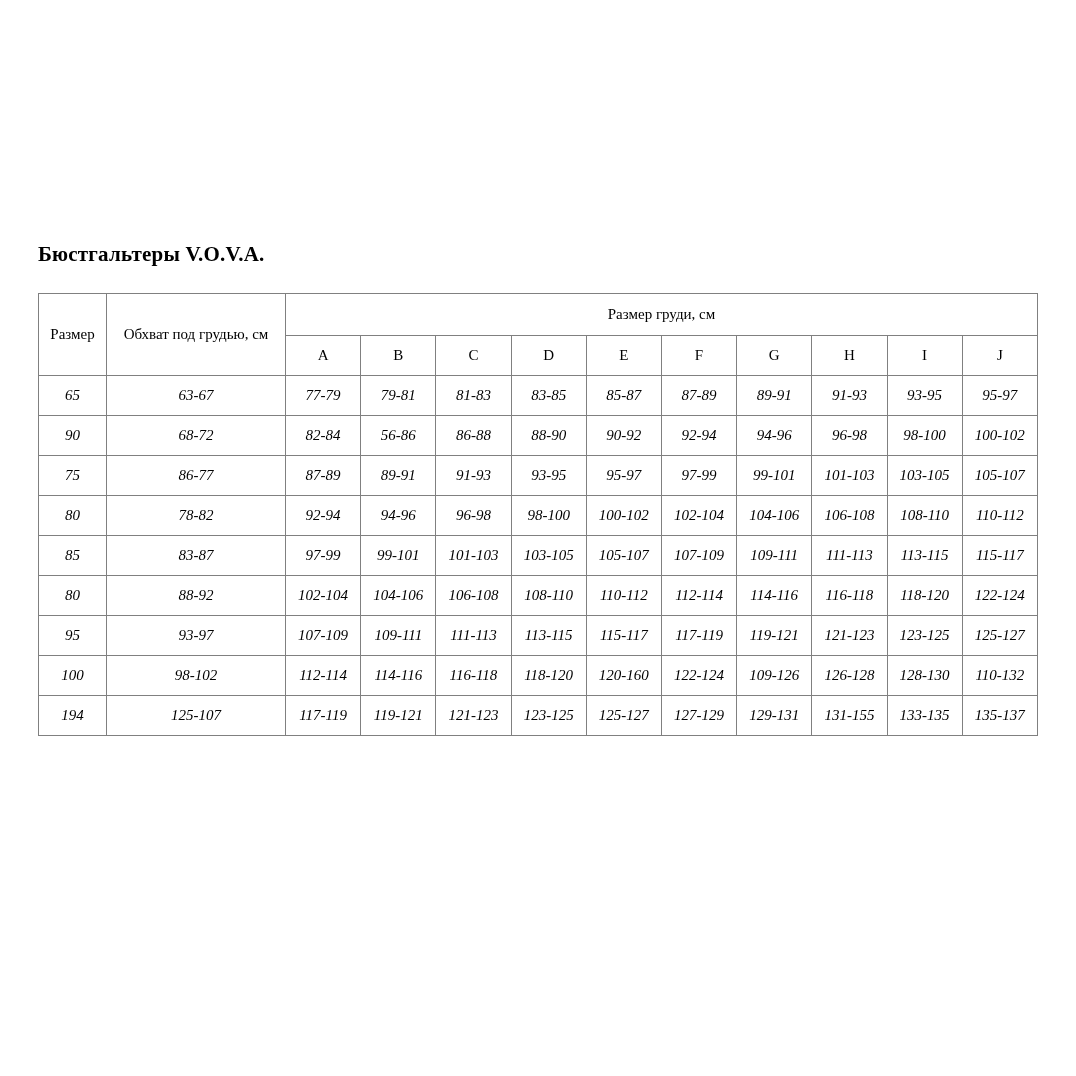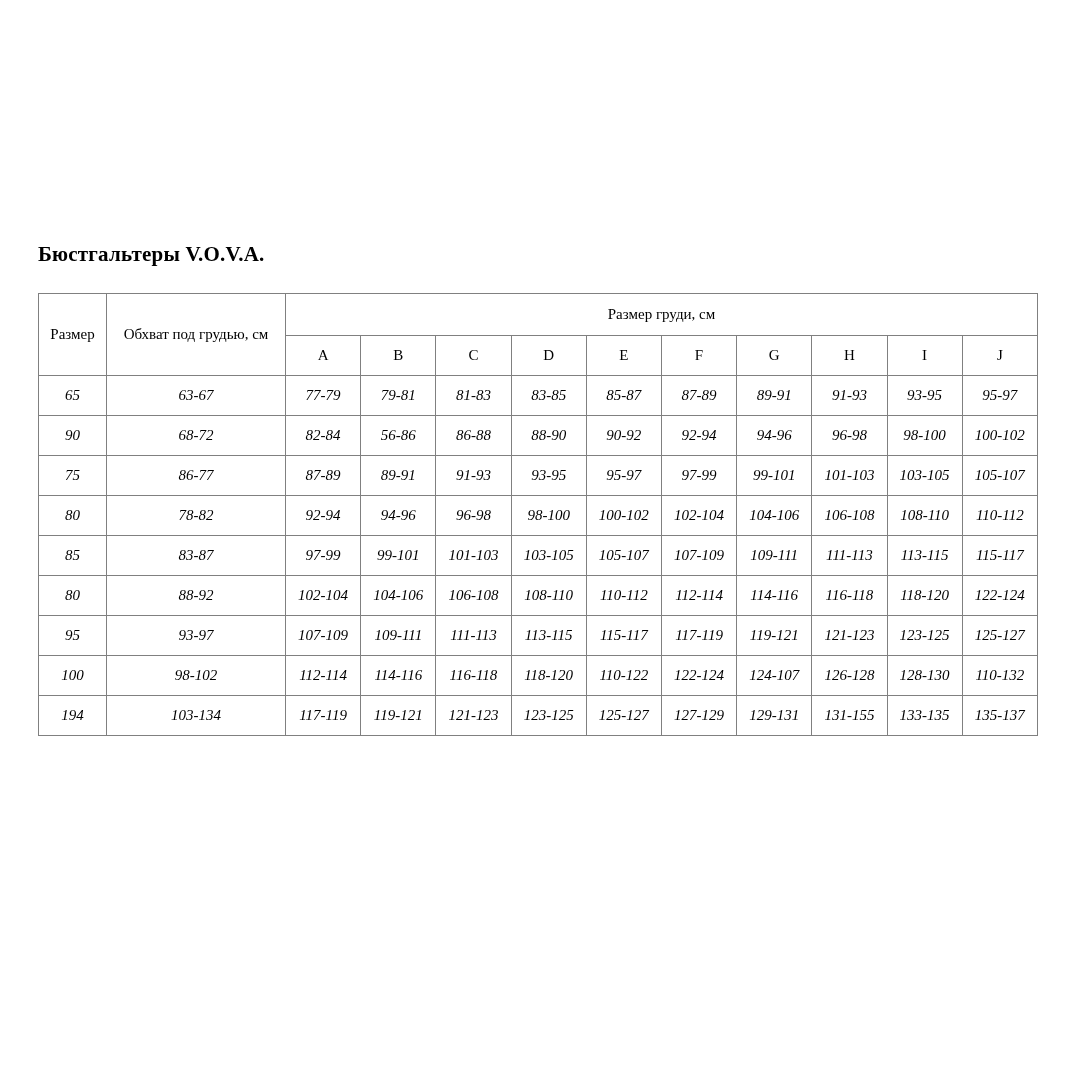--- a/index.html
+++ b/index.html
@@ -191,30 +191,30 @@
           <td>123-125</td>
           <td>125-127</td>
         </tr>
         <tr>
           <td>100</td>
           <td>98-102</td>
           <td>112-114</td>
           <td>114-116</td>
           <td>116-118</td>
           <td>118-120</td>
-          <td>110-122</td>
+          <td>120-160</td>
           <td>122-124</td>
-          <td>124-107</td>
+          <td>109-126</td>
           <td>126-128</td>
           <td>128-130</td>
           <td>110-132</td>
         </tr>
         <tr>
           <td>194</td>
-          <td>103-134</td>
+          <td>125-107</td>
           <td>117-119</td>
           <td>119-121</td>
           <td>121-123</td>
           <td>123-125</td>
           <td>125-127</td>
           <td>127-129</td>
           <td>129-131</td>
           <td>131-155</td>
           <td>133-135</td>
           <td>135-137</td>

